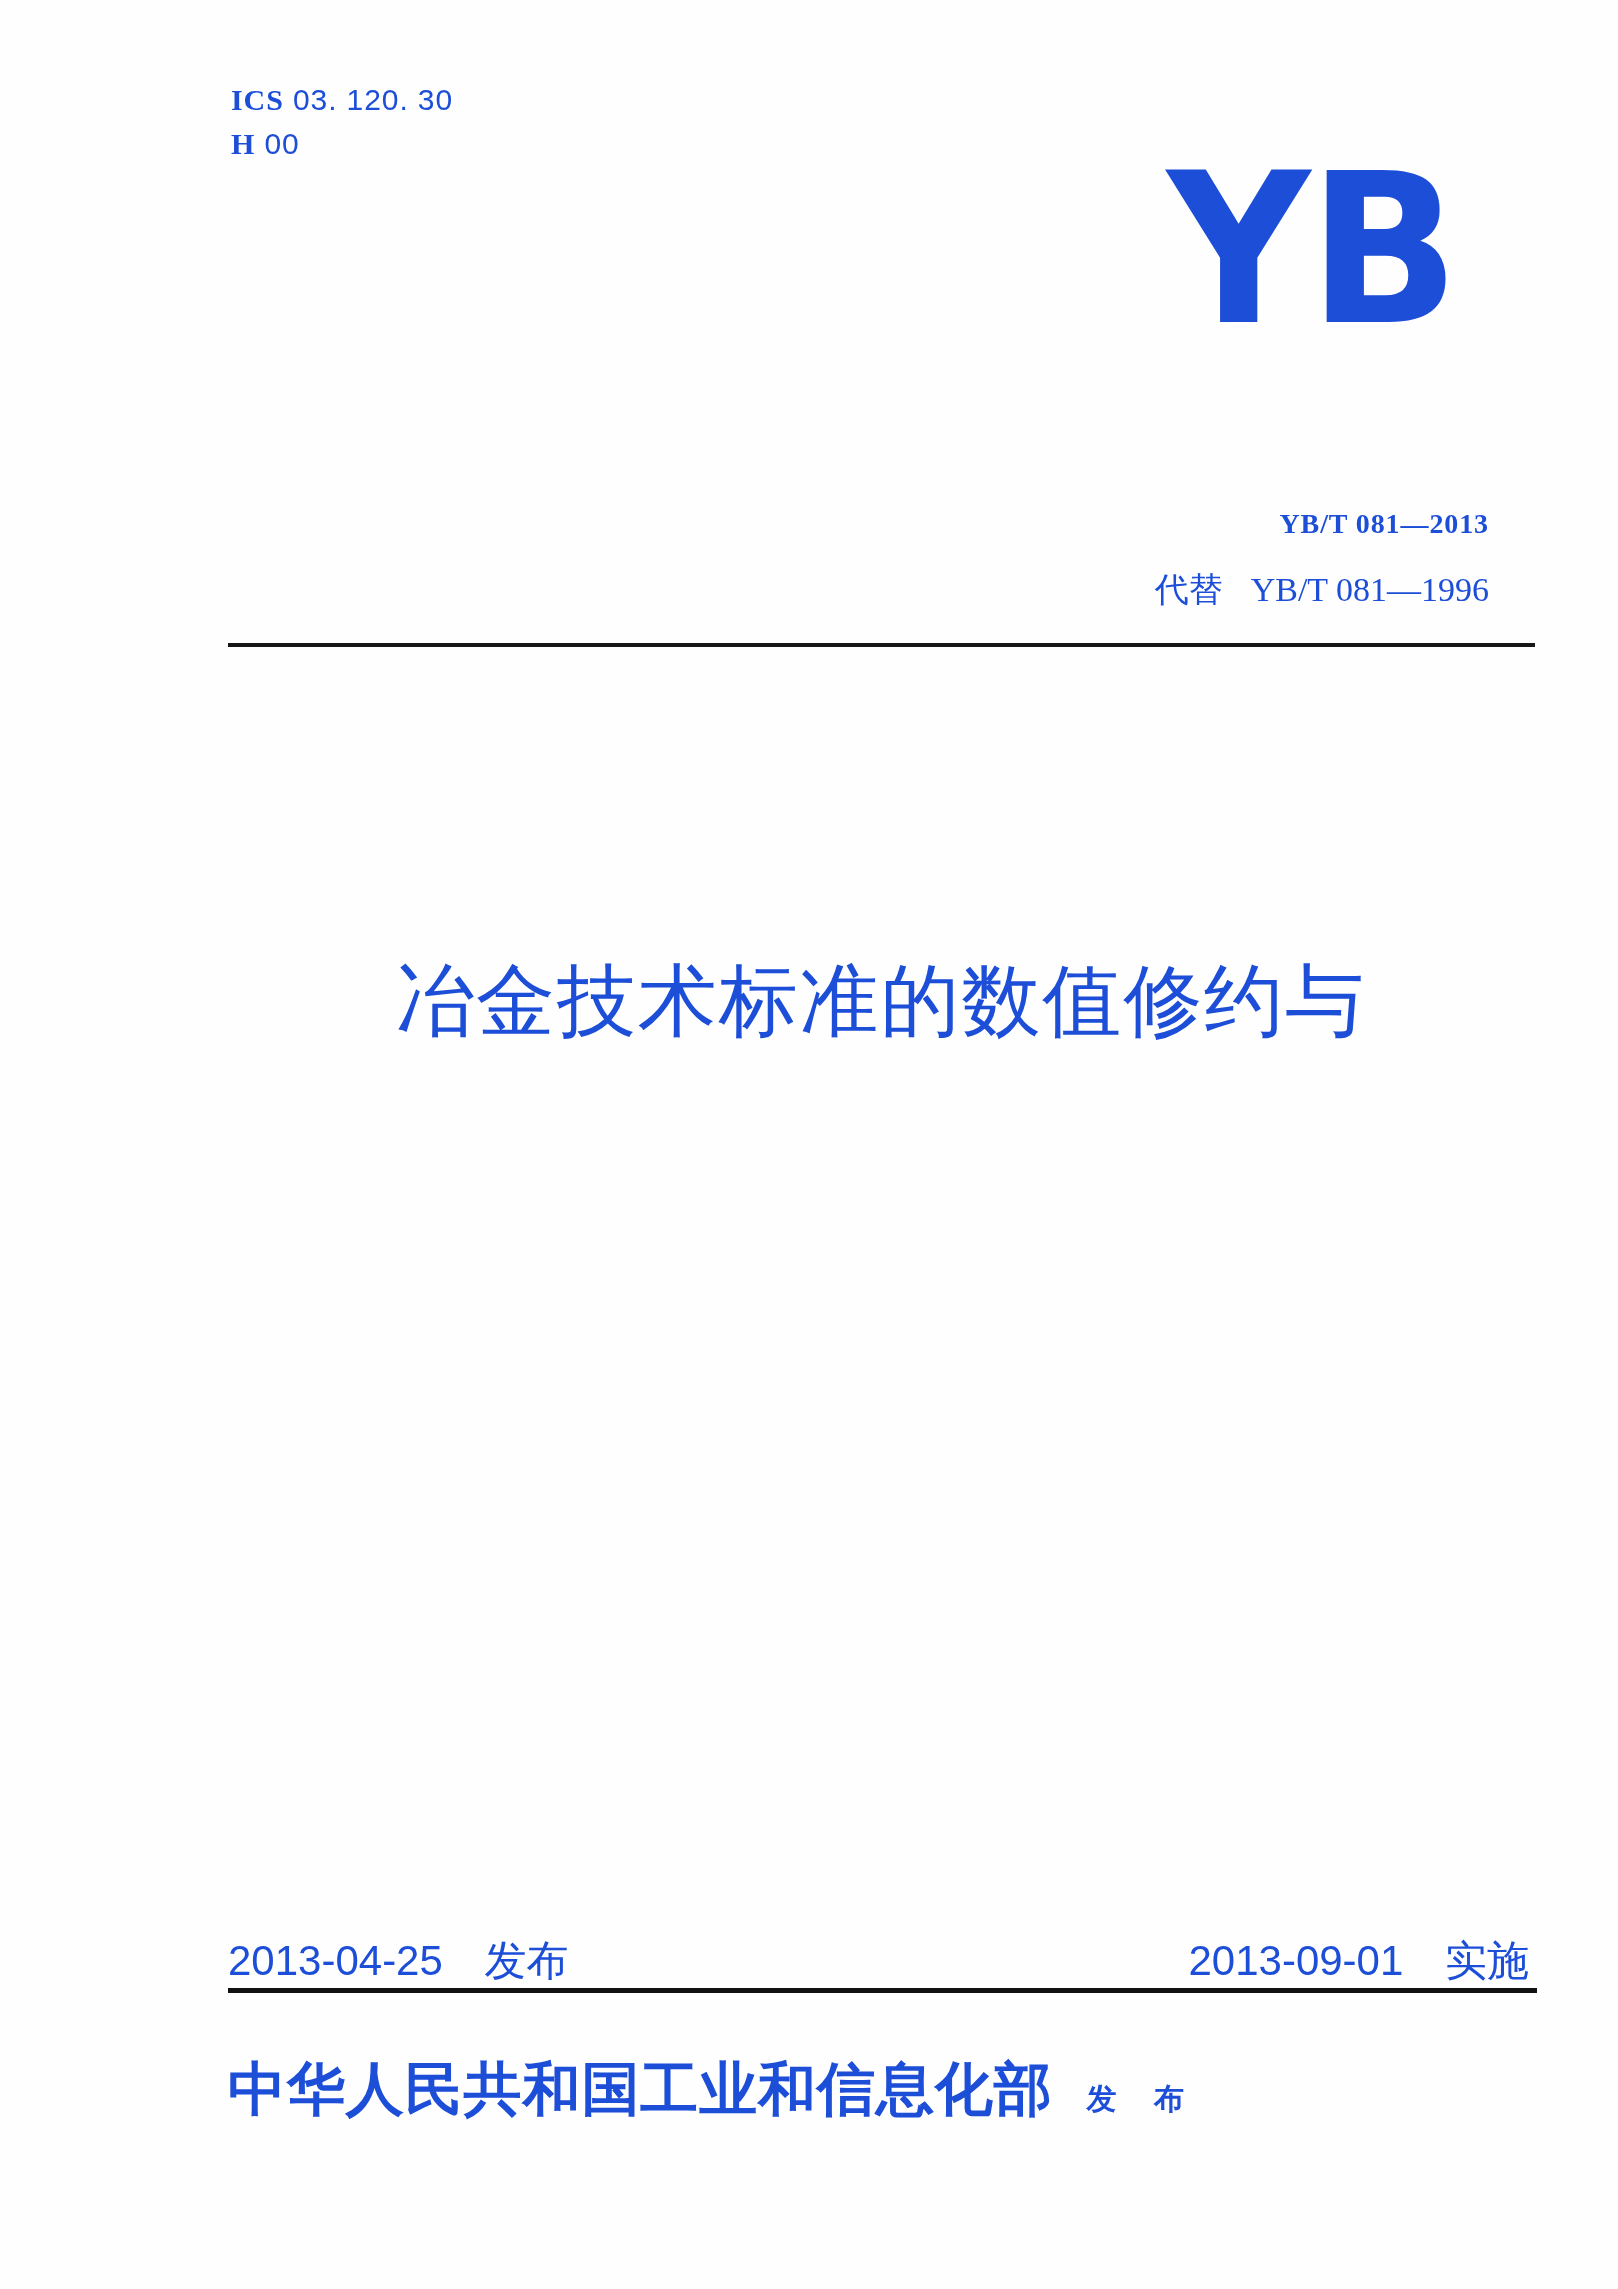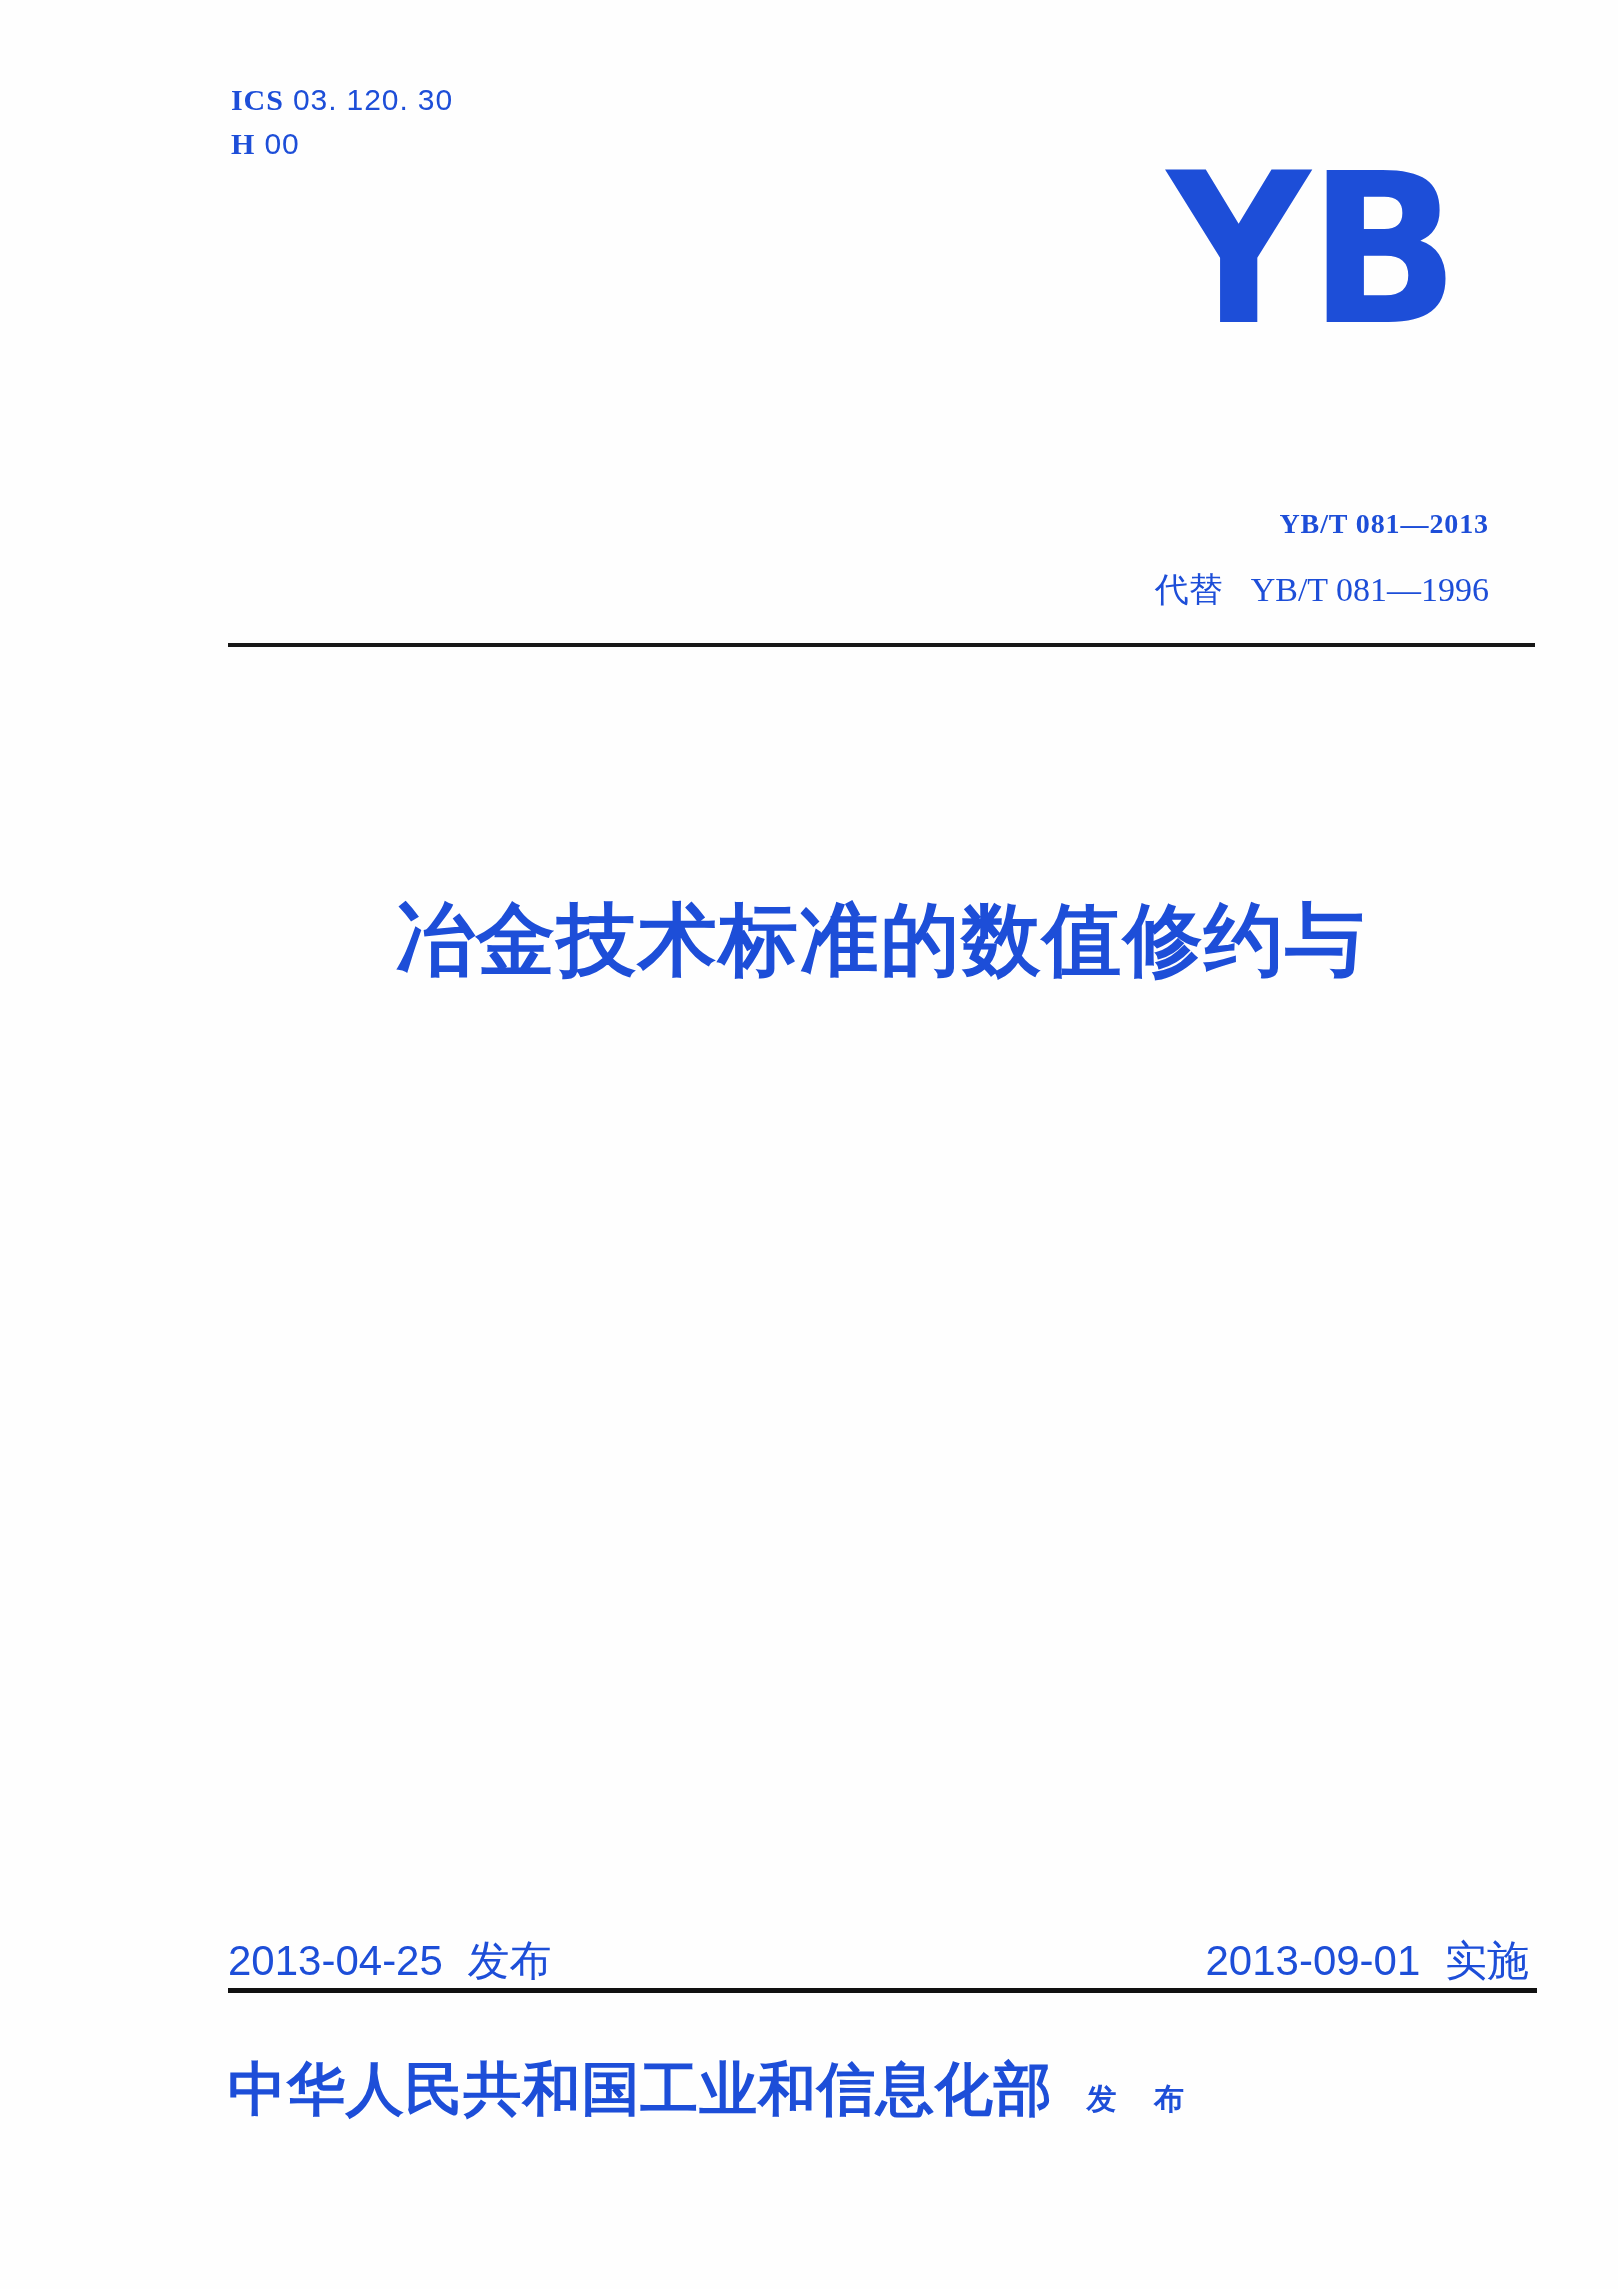--- a/index.html
+++ b/index.html
@@ -91,26 +91,26 @@
     left: 228px;
     top: 1988px;
     width: 1309px;
     height: 4.7px;
     background: #111;
   }
   
   .main-title {
     position: absolute;
     left: 228px;
-    top: 890px;
+    top: 951px;
     width: 1305px;
     text-align: center;
     font-size: 79px;
     line-height: 99px;
-    font-weight: bold;
+    font-weight: normal;
     letter-spacing: 1.9px;
     white-space: nowrap;
   }
   
   .en-title {
     position: absolute;
     left: 186px;
     top: 1162px;
     width: 1389px;
     text-align: center;
@@ -126,21 +126,21 @@
     left: 228px;
     top: 1937px;
     width: 1301px;
     display: flex;
     justify-content: space-between;
     font-size: 42px;
     line-height: 47px;
     white-space: nowrap;
   }
   .date-group .date-num { letter-spacing: 0px; }
-  .date-group .date-label { margin-left: 13px; }
+  .date-group .date-label { margin-left: 30px; }
   
   .publisher-row {
     position: absolute;
     left: 228px;
     top: 2056px;
     width: 1305px;
     display: flex;
     align-items: baseline;
     white-space: nowrap;
   }

